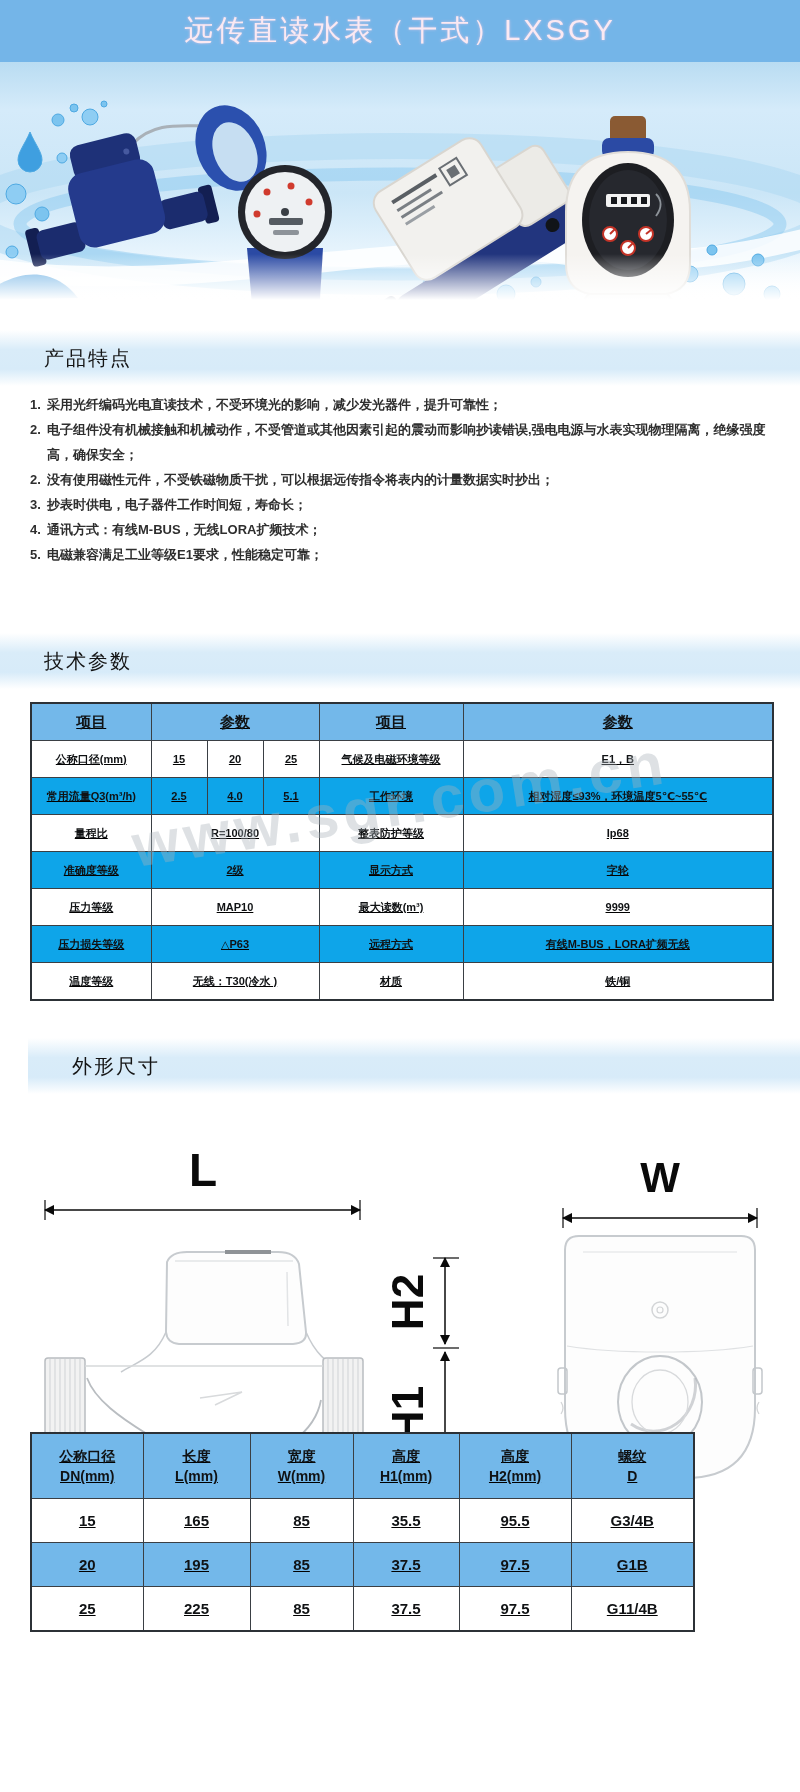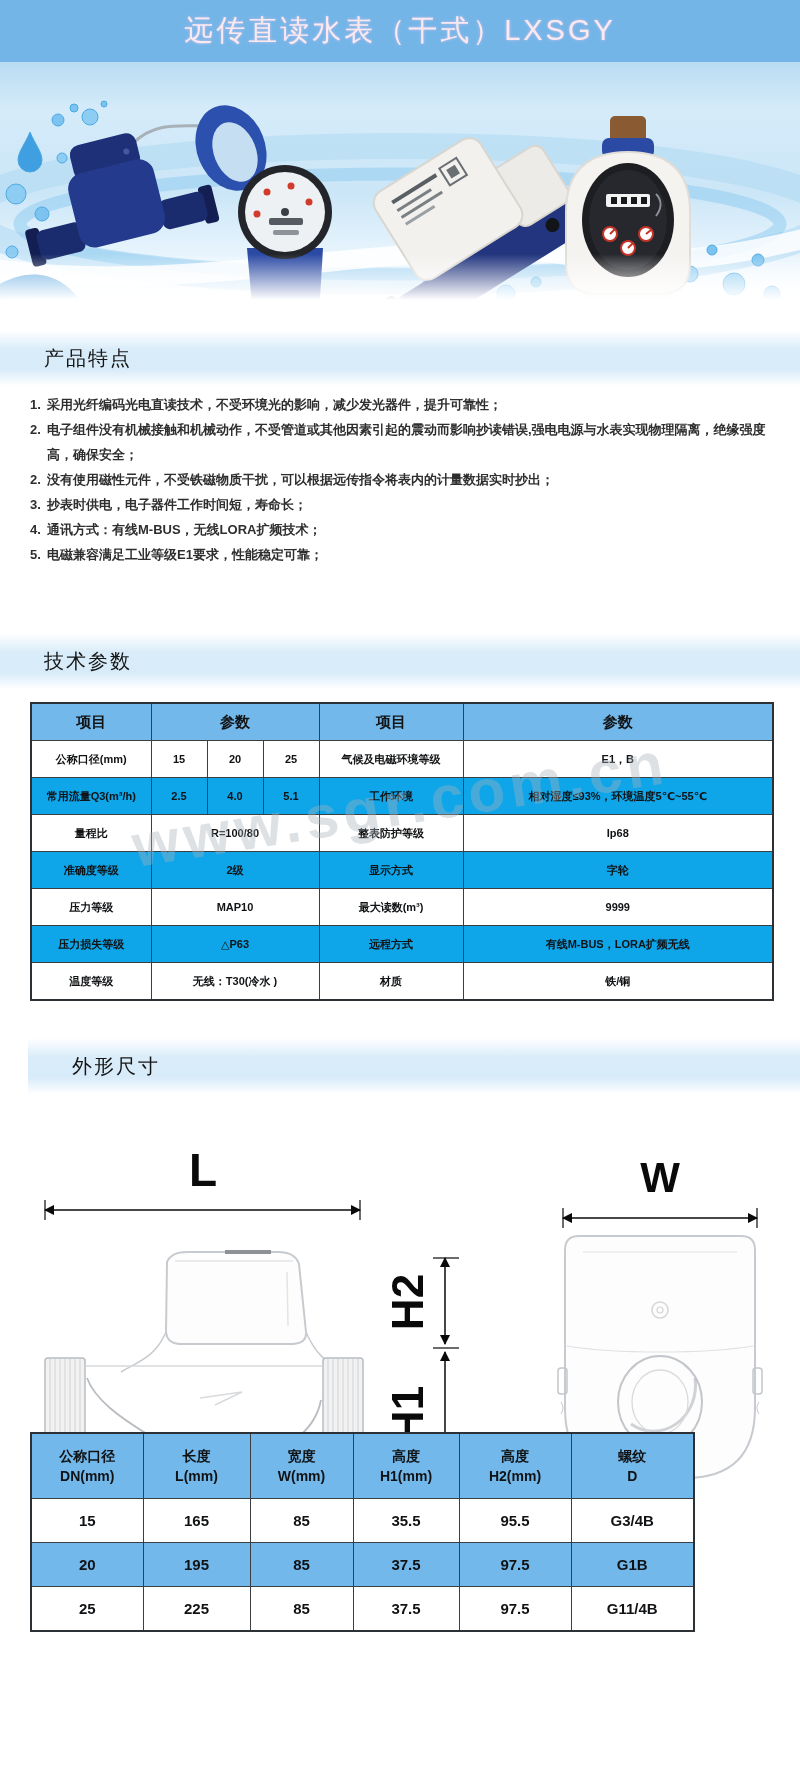--- a/index.html
+++ b/index.html
@@ -23,21 +23,21 @@
         background:linear-gradient(180deg,rgba(255,255,255,0) 0%,#d9ecf9 35%,#d7ebf9 70%,rgba(255,255,255,0) 100%);}
   .band-title{font-size:20px;color:#141414;font-weight:500;letter-spacing:2px;}
 
   
   .features{position:absolute;top:392px;left:30px;width:742px;}
   .feature-item{display:flex;font-size:13px;font-weight:600;color:#2e2e2e;line-height:25px;}
   .feature-item .num{flex:none;width:17px;}
   .feature-item .txt{flex:1;}
 
   
-  table{border-collapse:collapse;table-layout:fixed;}
+  table{border-collapse:collapse;table-layout:fixed;text-decoration:underline;}
   .spec-table{position:absolute;top:702px;left:30px;width:742px;border:2px solid #2c3136;}
   .spec-table th,.spec-table td{border:1px solid #3a3f44;height:36px;text-align:center;
       vertical-align:middle;padding:0 3px;font-weight:700;color:#101214;overflow:hidden;}
   .spec-table th{font-size:15px;background:#73b8ea;}
   .spec-table td{font-size:11px;background:#ffffff;}
   .spec-table tr.blue td{background:#0ea5e9;}
 
   .dim-table{position:absolute;top:1432px;left:30px;width:663px;border:2px solid #2c3136;}
   .dim-table th,.dim-table td{border:1px solid #3a3f44;text-align:center;vertical-align:middle;
       font-weight:700;color:#101214;}

